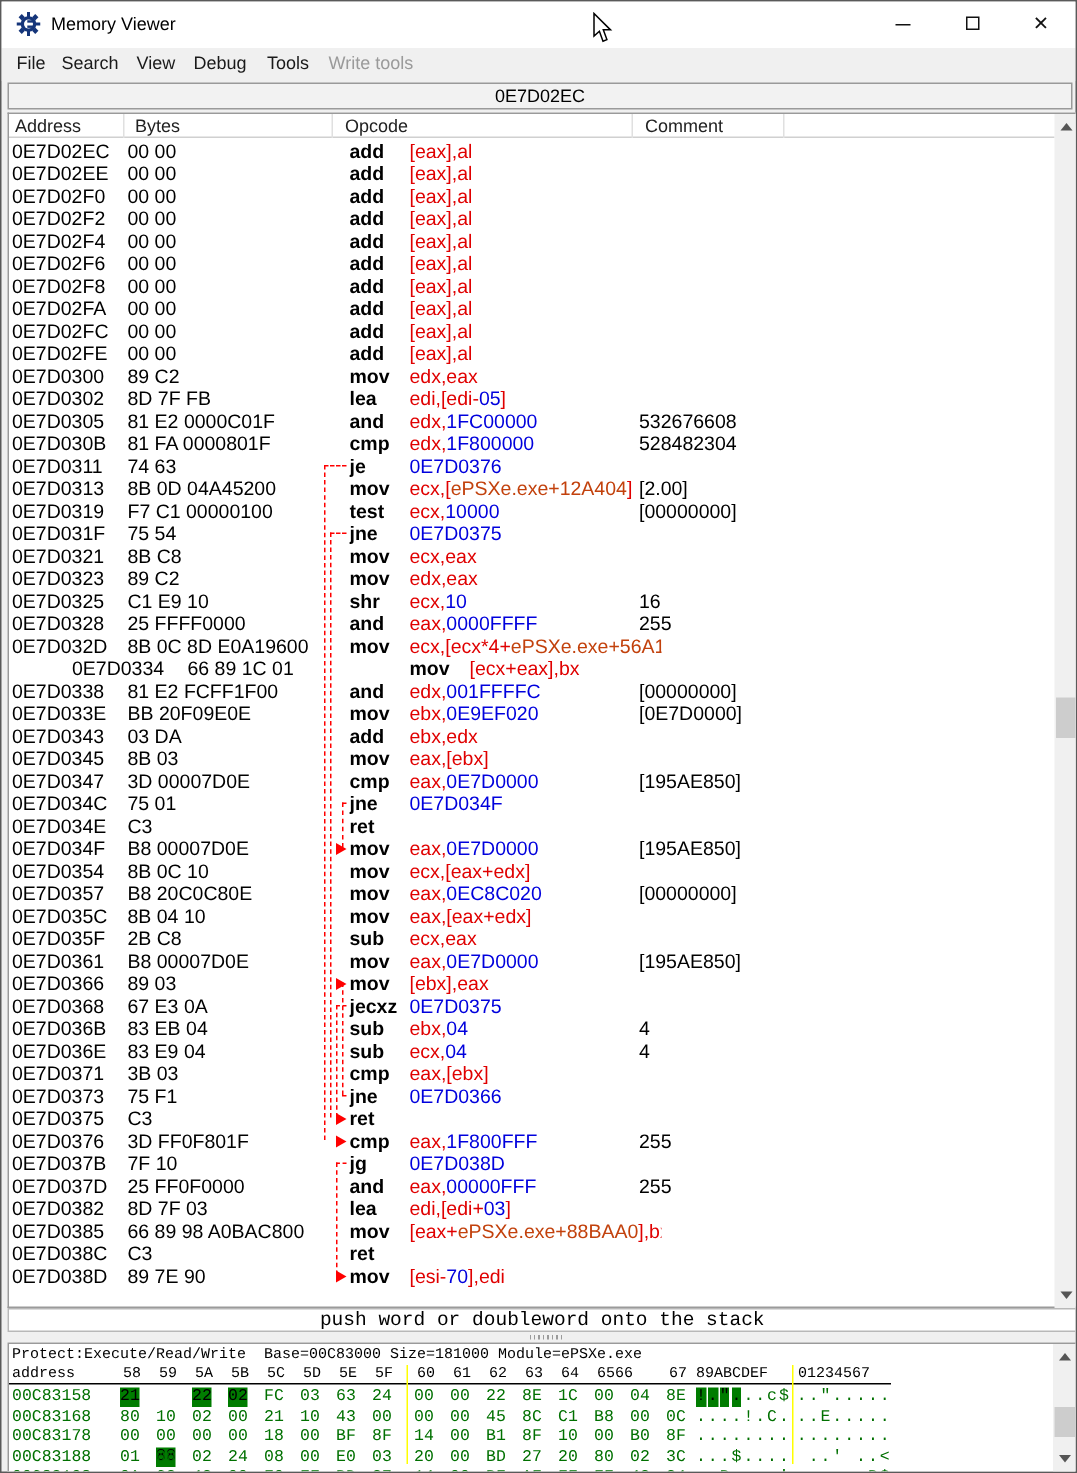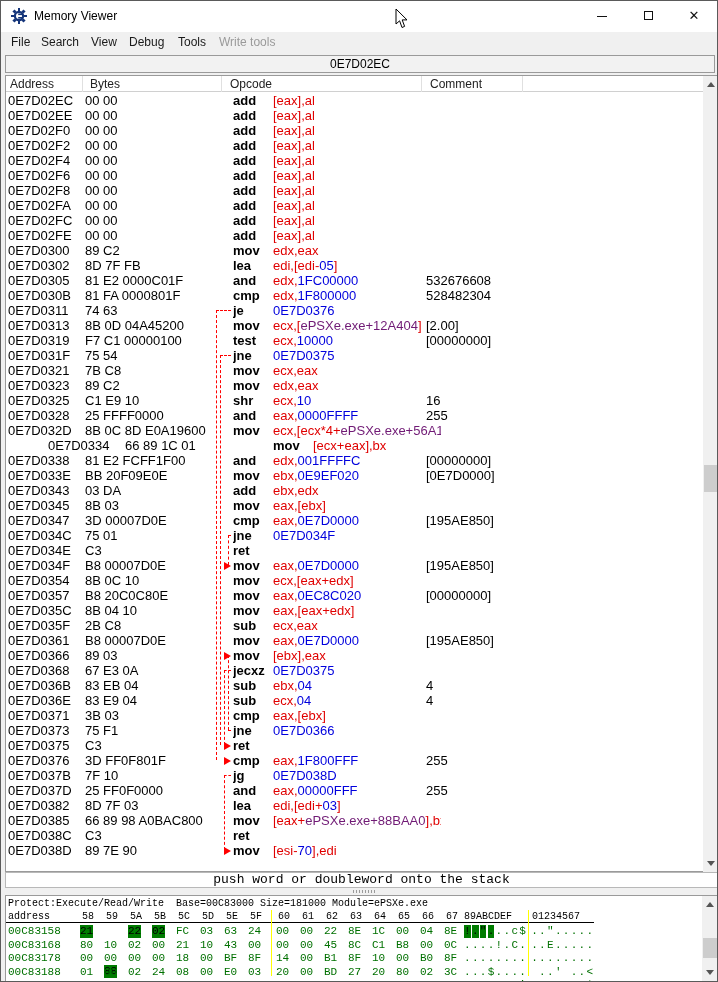--- a/index.html
+++ b/index.html
@@ -27,21 +27,21 @@
   #dheader span{position:absolute;top:1px;}
   .hsep{position:absolute;top:0;height:16px;width:1px;background:#e0e0e0;}
   #dlist{position:absolute;left:0;top:17px;width:697px;height:765px;background:#fff;overflow:hidden;}
   .drow{position:absolute;left:0;width:697px;height:15px;font-size:13px;line-height:15px;white-space:nowrap;color:#000;}
   .drow .addr{position:absolute;left:2px;}
   .drow .bytes{position:absolute;left:79px;}
   .drow .opc{position:absolute;left:227px;width:208px;overflow:hidden;height:15px;}
   .drow .mn{position:absolute;left:0;font-weight:bold;color:#000;}
   .drow .ops{position:absolute;left:40px;}
   .drow .cmt{position:absolute;left:420px;color:#000;}
-  .r{color:#e00000;} .b{color:#0000dd;} .g{color:#701a75;}
+  .r{color:#e00000;} .b{color:#0000dd;} .g{color:#c2410c;}
   .jline{position:absolute;width:1px;border-left:1px dashed #ff0000;}
   .jstub{position:absolute;height:1px;border-top:1px dashed #ff0000;}
   .jarrow{position:absolute;width:0;height:0;border-top:4px solid transparent;border-bottom:4px solid transparent;border-left:7px solid #ff0000;}
   
   .sb{position:absolute;background:#f0f0f0;}
   .sbthumb{position:absolute;left:1px;width:14px;background:#cdcdcd;}
   .sbarrow{position:absolute;left:4px;width:0;height:0;}
   .sbarrow.up{border-left:4px solid transparent;border-right:4px solid transparent;border-bottom:5px solid #555;}
   .sbarrow.dn{border-left:4px solid transparent;border-right:4px solid transparent;border-top:5px solid #555;}
   
@@ -256,21 +256,21 @@
       <div class="drow" style="top: 255px;">
         <span class="addr">0E7D031F</span>
         <span class="bytes">75 54</span>
         <span class="opc">
           <span class="mn">jne</span>
           <span class="ops"><span class="b">0E7D0375</span></span>
         </span>
       </div>
       <div class="drow" style="top: 270px;">
         <span class="addr">0E7D0321</span>
-        <span class="bytes">7B C8</span>
+        <span class="bytes">8B C8</span>
         <span class="opc">
           <span class="mn">mov</span>
           <span class="ops"><span class="r">ecx,eax</span></span>
         </span>
       </div>
       <div class="drow" style="top: 285px;">
         <span class="addr">0E7D0323</span>
         <span class="bytes">89 C2</span>
         <span class="opc">
           <span class="mn">mov</span>
@@ -580,21 +580,21 @@
       <span style="left: 172px;">5C</span>
       <span style="left: 196px;">5D</span>
       <span style="left: 220px;">5E</span>
       <span style="left: 244px;">5F</span>
       <span style="left: 272px;">60</span>
       <span style="left: 296px;">61</span>
       <span style="left: 320px;">62</span>
       <span style="left: 344px;">63</span>
       <span style="left: 368px;">64</span>
       <span style="left: 392px;">65</span>
-      <span style="left: 416px;">66</span>
+      <span style="left: 404px;">66</span>
       <span style="left: 440px;">67</span>
       <span style="left: 458px;">89ABCDEF</span>
       <span style="left: 526px;">01234567</span>
     </div>
   <div class="yline" style="left:265px;"></div>
   <div class="yline" style="left:522px;"></div>
   <div id="hexrows">
       <div class="hexrow" style="left: 0px; top: 29px; width: 712px;">
         <span style="left: 2px;">00C83158</span>
         <span class="hl" style="left: 74px;">21</span>

